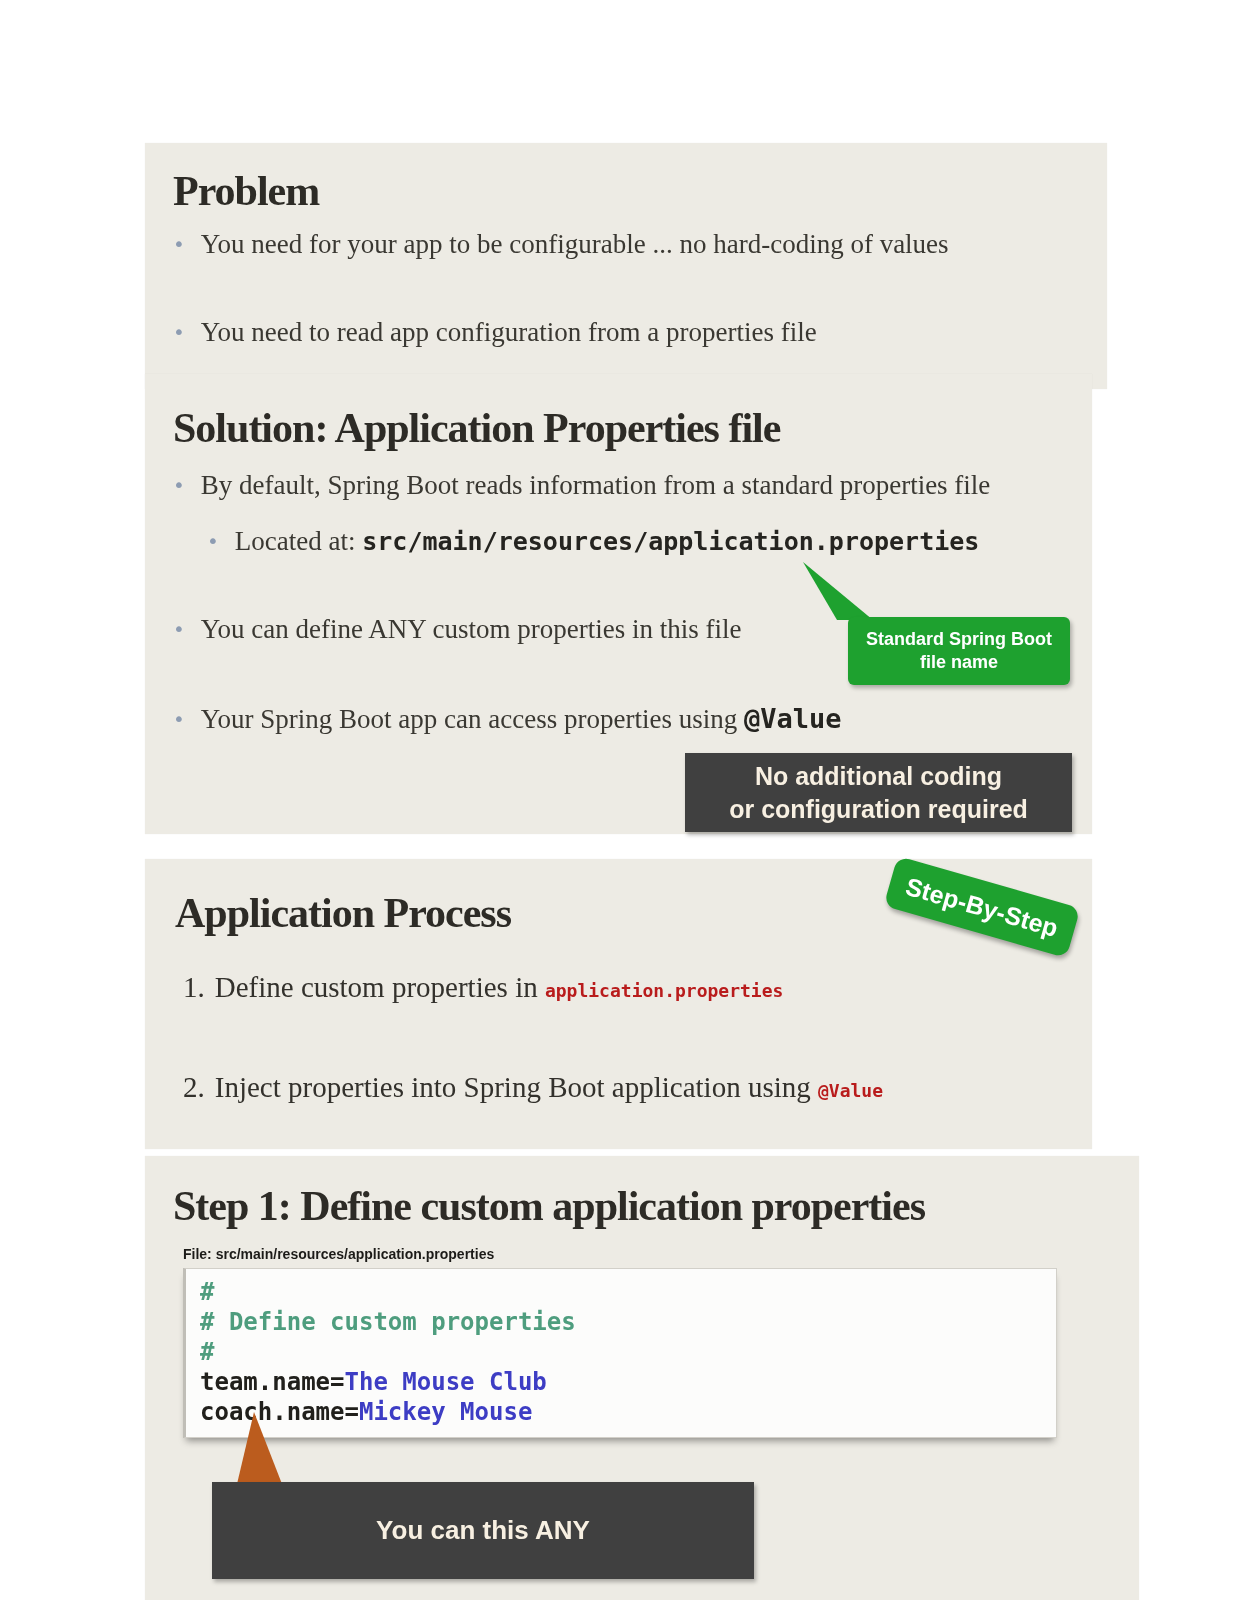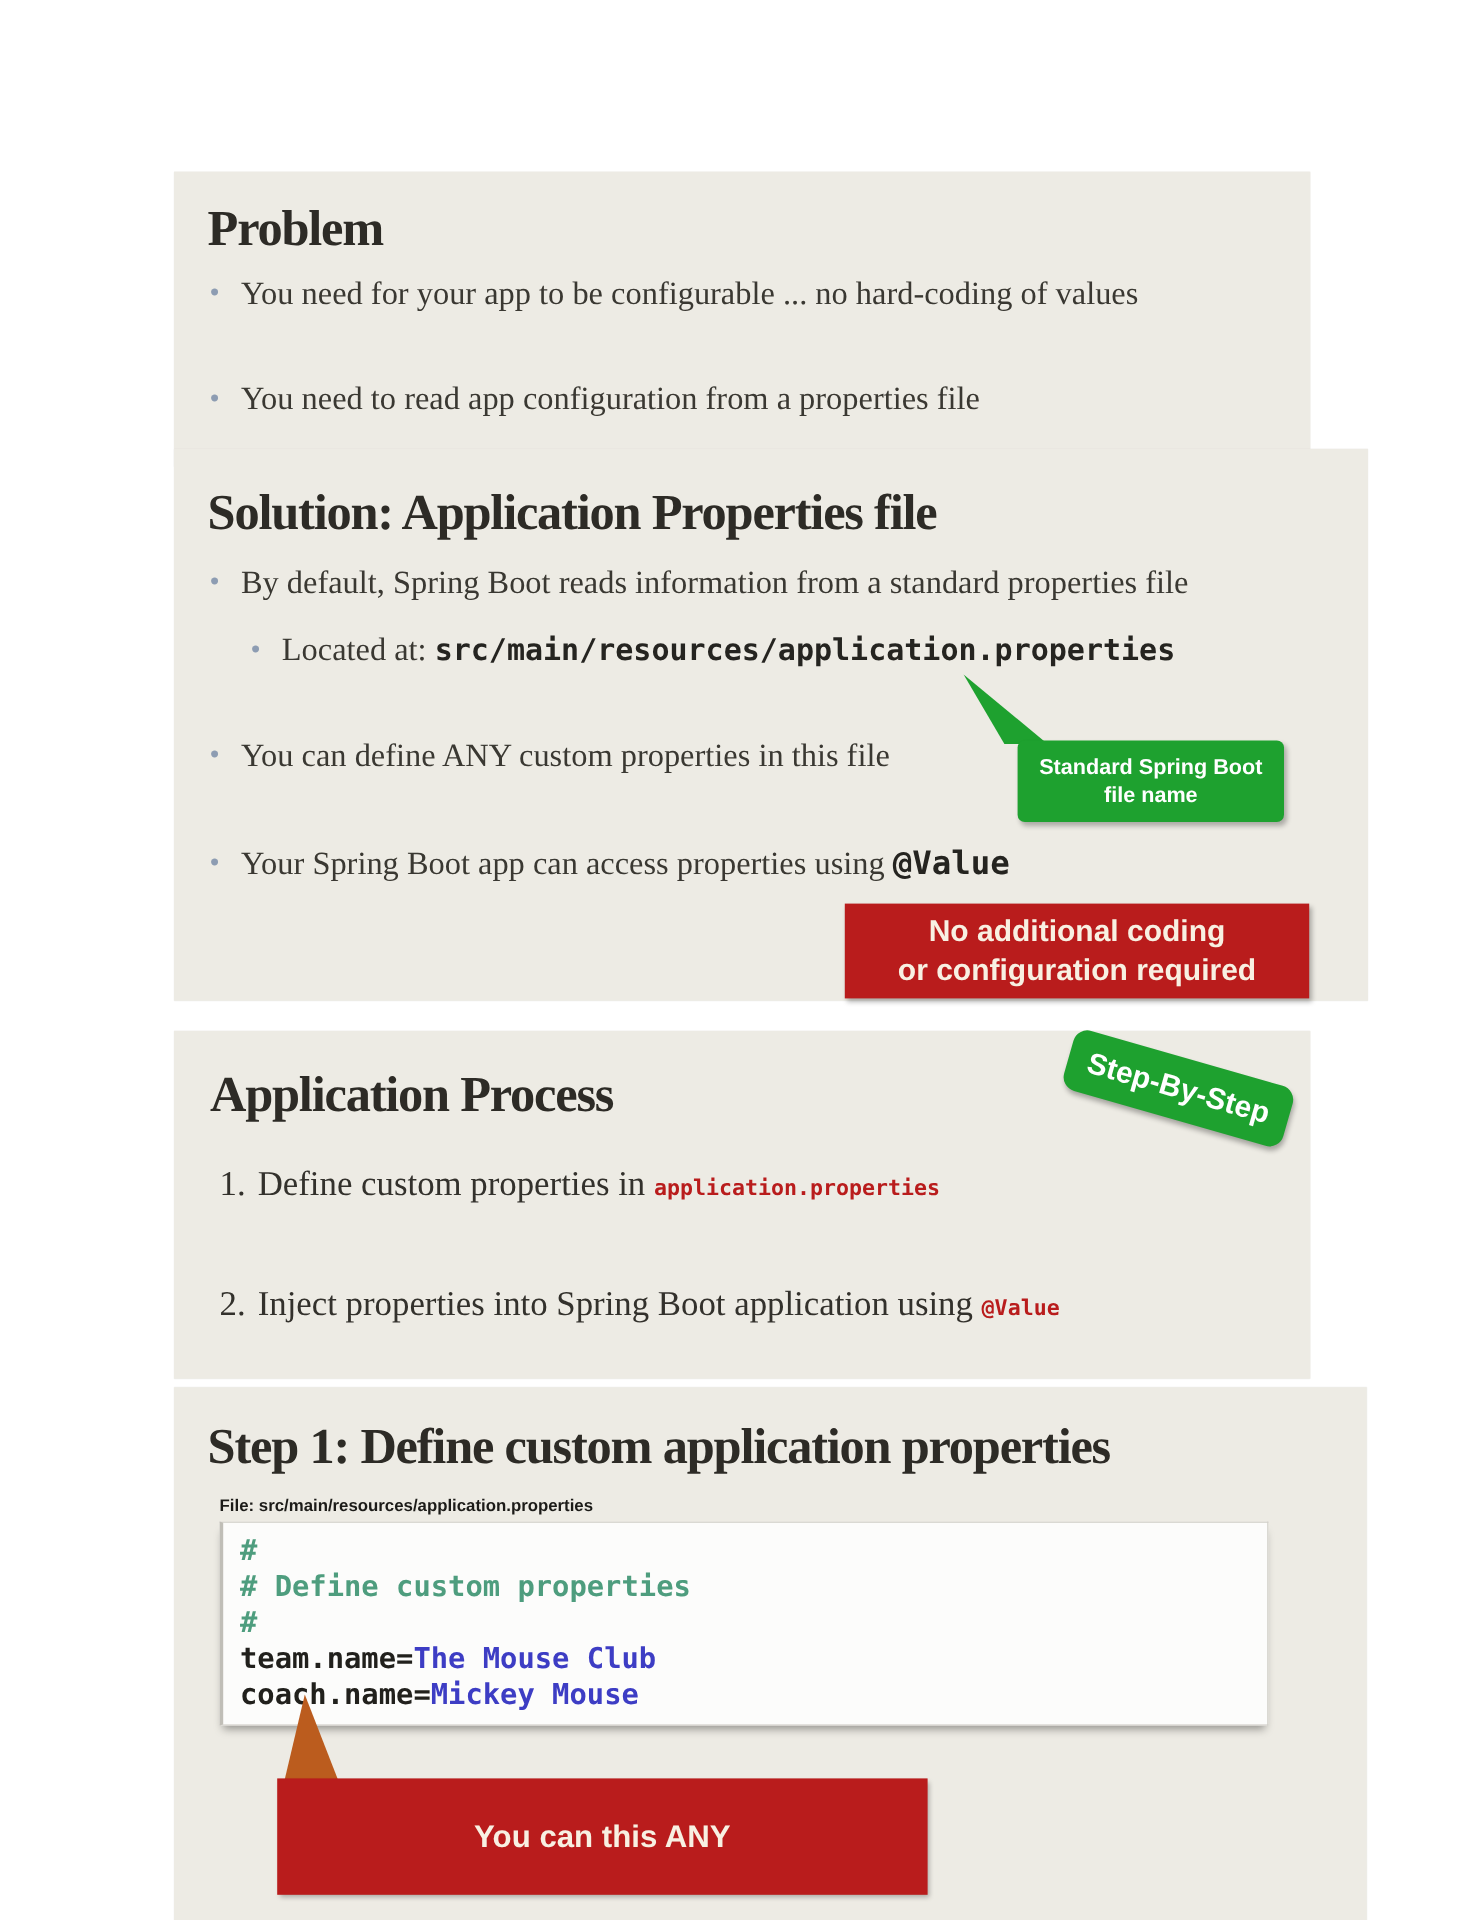--- a/index.html
+++ b/index.html
@@ -33,21 +33,21 @@
     font-family:"DejaVu Sans Mono","Liberation Mono",monospace;
     font-weight:700;font-size:18px;color:#b91c1c;
   }
   .callout{
     position:absolute;display:flex;flex-direction:column;align-items:center;
     justify-content:center;text-align:center;
     font-family:"Liberation Sans","DejaVu Sans",sans-serif;font-weight:700;
     box-shadow:2px 3px 4px rgba(0,0,0,0.28);
   }
   .callout-green{background:#1ea12f;color:#ffffff;border-radius:6px;}
-  .callout-orange{background:#b91c1c;color:#f8f0e2;margin-left:19px;}
+  .callout-orange{background:#404040;color:#f8f0e2;}
   .callout-line{display:block;}
   .badge-green{
     position:absolute;background:#1ea12f;color:#ffffff;border-radius:12px;
     font-family:"Liberation Sans","DejaVu Sans",sans-serif;font-weight:700;
     font-size:25px;display:flex;align-items:center;justify-content:center;
     transform:rotate(16deg);box-shadow:2px 3px 4px rgba(0,0,0,0.3);
   }
   .tail-svg{position:absolute;overflow:visible;}
   .file-label{
     position:absolute;font-family:"Liberation Sans","DejaVu Sans",sans-serif;
@@ -66,33 +66,33 @@
   .code-comment{color:#4e9d7e;}
   .code-key{color:#21201c;}
   .code-value{color:#3d3dc4;}
   .bottom-strip{
     position:absolute;left:0;right:0;bottom:0;height:7px;background:#e0ded7;
   }
 </style>
 </head>
 <body>
 
-<section class="slide" style="top:143px;height:246px;">
+<section class="slide" style="top:143px;height:246px;padding-left:15px;">
   <h1 class="slide-title" style="top:-4px;">Problem</h1>
   <div class="bullet-row" style="left:28px;top:84px;">
     <span class="bullet-dot">•</span>
     <span class="bullet-text">You need for your app to be configurable ... no hard-coding of values</span>
   </div>
   <div class="bullet-row" style="left:28px;top:172px;">
     <span class="bullet-dot">•</span>
     <span class="bullet-text">You need to read app configuration from a properties file</span>
   </div>
 </section>
 
-<section class="slide" style="top:374px;height:460px;padding-left:48px;">
+<section class="slide" style="top:374px;height:460px;">
   <h1 class="slide-title" style="top:2px;">Solution: Application Properties file</h1>
 
   <div class="bullet-row" style="left:28px;top:94px;">
     <span class="bullet-dot">•</span>
     <span class="bullet-text">By default, Spring Boot reads information from a standard properties file</span>
   </div>
 
   <div class="bullet-row" style="left:62px;top:150px;">
     <span class="bullet-dot">•</span>
     <span class="bullet-text"><span>Located at: </span><span class="inline-code">src/main/resources/application.properties</span></span>

